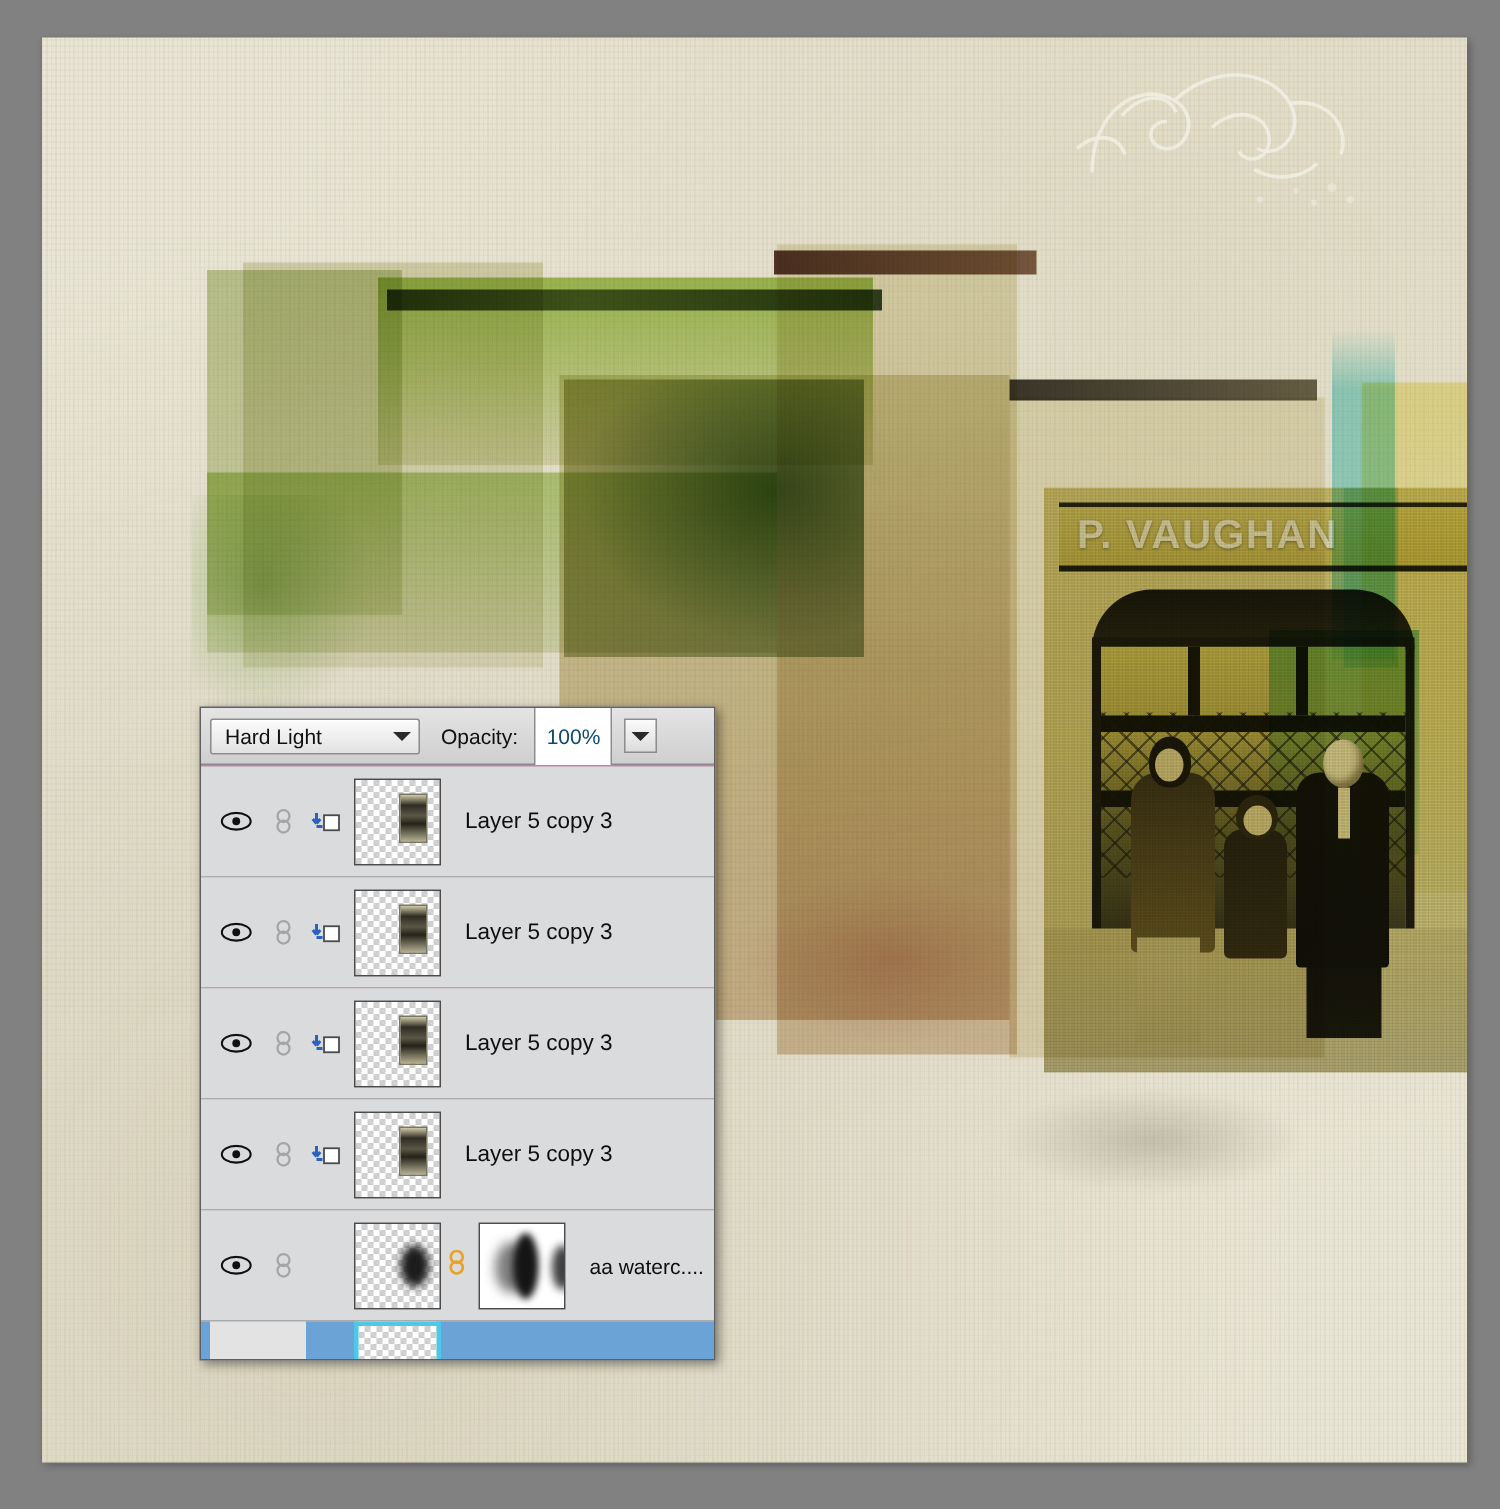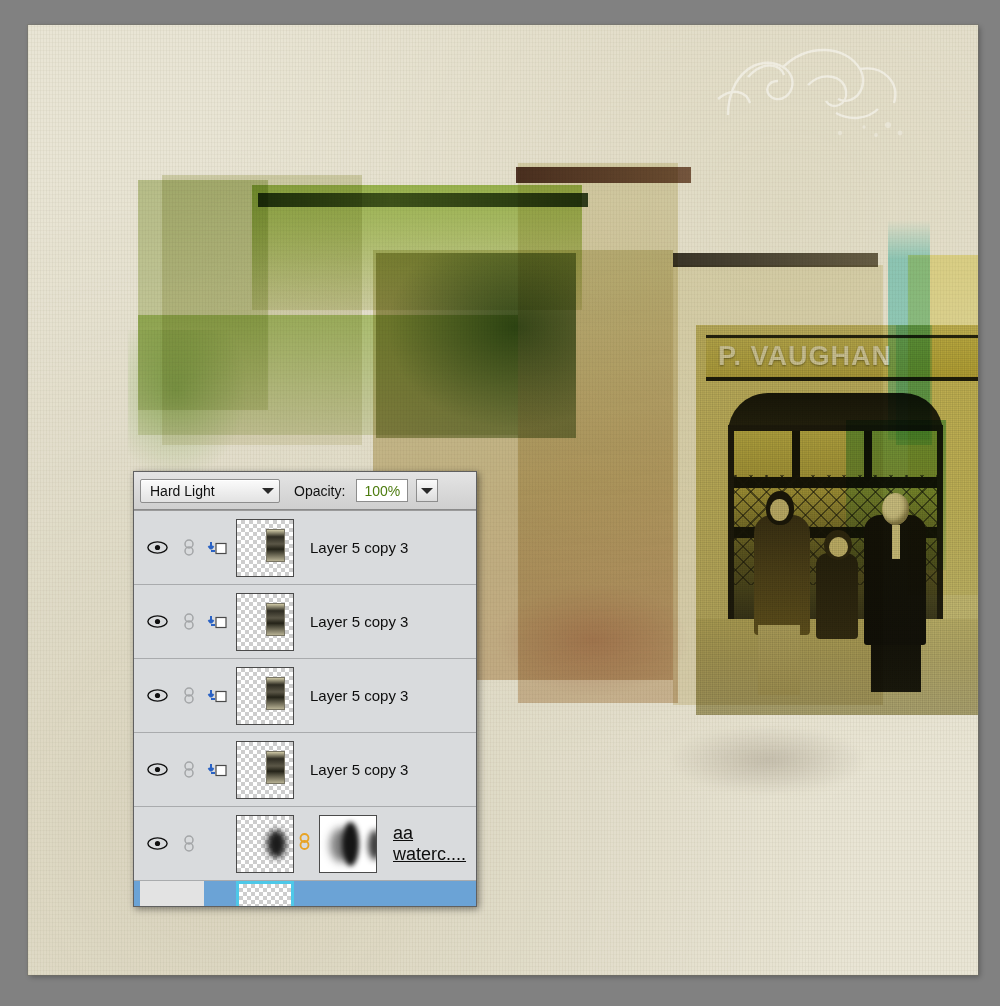--- a/index.html
+++ b/index.html
@@ -285,25 +285,25 @@
   .tri-down {
     width: 0; height: 0;
     border-left: 6px solid transparent;
     border-right: 6px solid transparent;
     border-top: 6px solid #2a2a2a;
   }
   #opacity-label {
     font-size: 14px; color: #101010; margin-left: 8px;
   }
   #opacity-field {
-    width: 52px; height: 23px;
+    width: 52px; height: 40px;
     background: #ffffff;
     border: 1px solid #8d8d8d;
     display: flex; align-items: center; justify-content: center;
-    font-size: 14px; color: #4d7c0f;
+    font-size: 14px; color: #0c4a6e;
     margin-left: 5px;
     text-align: right;
   }
   #opacity-arrow-btn {
     width: 22px; height: 23px;
     background: linear-gradient(180deg, #fbfbfb, #dcdcdc);
     border: 1px solid #8d8d8d;
     display: flex; align-items: center; justify-content: center;
     margin-left: 2px;
   }
@@ -322,21 +322,21 @@
     background: #d9dbdd;
     border-bottom: 1px solid #a9abad;
     padding-left: 6px;
   }
   .layer-row.selected { background: #6ba3d6; border-bottom: 1px solid #5b90c2; }
   .eye-cell { width: 34px; display: flex; justify-content: center; align-items: center; }
   .link-cell { width: 30px; display: flex; justify-content: center; align-items: center; }
   .clip-cell { width: 32px; display: flex; justify-content: center; align-items: center; }
   .thumb-cell { display: flex; align-items: center; }
   .name-cell { flex: 1; padding-left: 16px; font-size: 15px; color: #0e0e0e; }
-  .name-cell.underlined { text-decoration: underline; font-size: 18px; }
+  .name-cell.underlined { font-size: 14px; }
 
   .thumb {
     width: 58px; height: 58px;
     border: 1px solid #4b4b4b;
     background-color: #ffffff;
     background-image:
       linear-gradient(45deg, #cdcdcd 25%, transparent 25%, transparent 75%, #cdcdcd 75%, #cdcdcd),
       linear-gradient(45deg, #cdcdcd 25%, transparent 25%, transparent 75%, #cdcdcd 75%, #cdcdcd);
     background-size: 8px 8px;
     background-position: 0 0, 4px 4px;

